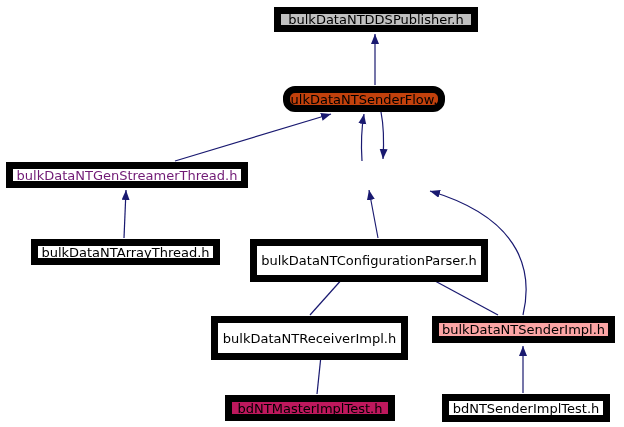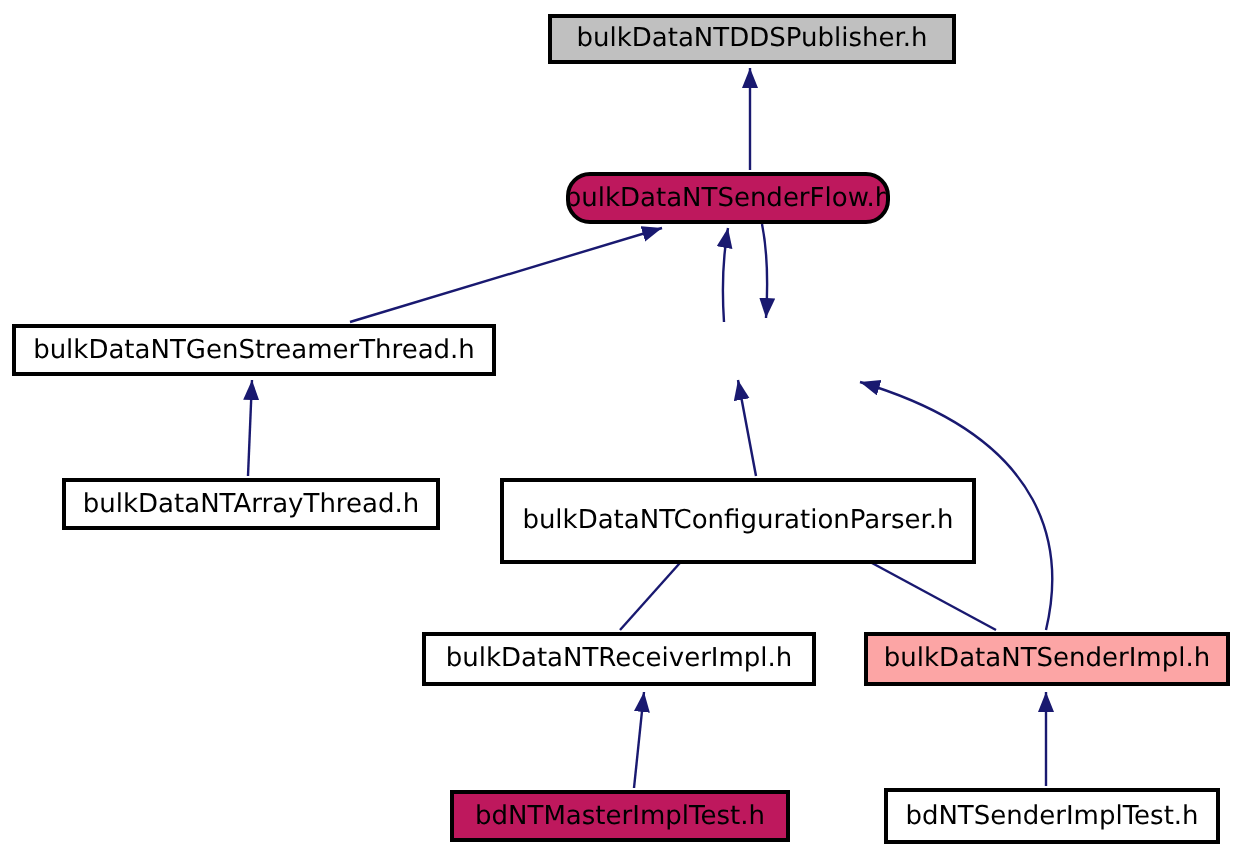--- a/index.html
+++ b/index.html
@@ -11,21 +11,21 @@
     font-family: "DejaVu Sans", "Liberation Sans", sans-serif;
   }
   #edge-layer {
     position: absolute;
     left: 0; top: 0;
     width: 624px; height: 427px;
   }
   .node {
     position: absolute;
     box-sizing: border-box;
-    border: 2px solid #000000;
+    border: 7px solid #000000;
     display: flex;
     align-items: center;
     justify-content: center;
     font-size: 13px;
     line-height: 1;
     white-space: nowrap;
     overflow: hidden;
     color: #000;
   }
 </style>
@@ -47,21 +47,21 @@
         <path d="M 124 238 L 126 190" stroke="#191970" fill="none" stroke-width="1.2" marker-end="url(#arrow-head)"></path>
         <path d="M 378 238 L 369 190" stroke="#191970" fill="none" stroke-width="1.2" marker-end="url(#arrow-head)"></path>
         <path d="M 310 315 L 352 268" stroke="#191970" fill="none" stroke-width="1.2" marker-end="url(#arrow-head)"></path>
         <path d="M 498 315 L 411 268" stroke="#191970" fill="none" stroke-width="1.2" marker-end="url(#arrow-head)"></path>
         <path d="M 523 315 C 532 277 527 220 430 191" stroke="#191970" fill="none" stroke-width="1.2" marker-end="url(#arrow-head)"></path>
         <path d="M 317 394 L 322 346" stroke="#191970" fill="none" stroke-width="1.2" marker-end="url(#arrow-head)"></path>
         <path d="M 523 393 L 523 346" stroke="#191970" fill="none" stroke-width="1.2" marker-end="url(#arrow-head)"></path>
       </g>
   </svg>
 <div class="node" style="left: 274px; top: 7px; width: 204px; height: 25px; background: rgb(192, 192, 192); border-color: rgb(0, 0, 0); color: rgb(0, 0, 0);">bulkDataNTDDSPublisher.h</div>
-    <div class="node" style="left: 283px; top: 86px; width: 162px; height: 26px; background: #be185d; border-color: rgb(0, 0, 0); color: rgb(0, 0, 0); border-radius: 12px;">bulkDataNTSenderFlow.h</div>
-    <div class="node" style="left: 6px; top: 162px; width: 242px; height: 26px; background: rgb(255, 255, 255); border-color: rgb(0, 0, 0); color: #000000; text-align: right;">bulkDataNTGenStreamerThread.h</div>
+    <div class="node" style="left: 283px; top: 86px; width: 162px; height: 26px; background: #c2410c; border-color: rgb(0, 0, 0); color: rgb(0, 0, 0); border-radius: 12px;">bulkDataNTSenderFlow.h</div>
+    <div class="node" style="left: 6px; top: 162px; width: 242px; height: 26px; background: rgb(255, 255, 255); border-color: rgb(0, 0, 0); color: #701a75; text-align: right;">bulkDataNTGenStreamerThread.h</div>
     <div class="node" style="left: 31px; top: 239px; width: 189px; height: 26px; background: rgb(255, 255, 255); border-color: rgb(0, 0, 0); color: rgb(0, 0, 0);">bulkDataNTArrayThread.h</div>
     <div class="node" style="left: 250px; top: 239px; width: 238px; height: 43px; background: rgb(255, 255, 255); border-color: rgb(0, 0, 0); color: rgb(0, 0, 0);">bulkDataNTConfigurationParser.h</div>
-    <div class="node" style="left: 211px; top: 316px; width: 197px; height: 27px; background: rgb(255, 255, 255); border-color: rgb(0, 0, 0); color: rgb(0, 0, 0);">bulkDataNTReceiverImpl.h</div>
+    <div class="node" style="left: 211px; top: 316px; width: 197px; height: 44px; background: rgb(255, 255, 255); border-color: rgb(0, 0, 0); color: rgb(0, 0, 0);">bulkDataNTReceiverImpl.h</div>
     <div class="node" style="left: 432px; top: 316px; width: 183px; height: 27px; background: #fca5a5; border-color: rgb(0, 0, 0); color: rgb(0, 0, 0);">bulkDataNTSenderImpl.h</div>
     <div class="node" style="left: 225px; top: 395px; width: 170px; height: 26px; background: #be185d; border-color: rgb(0, 0, 0); color: rgb(0, 0, 0);">bdNTMasterImplTest.h</div>
     <div class="node" style="left: 442px; top: 394px; width: 168px; height: 28px; background: rgb(255, 255, 255); border-color: rgb(0, 0, 0); color: rgb(0, 0, 0); text-align: right;">bdNTSenderImplTest.h</div>
   </div>
 
 </body></html>

